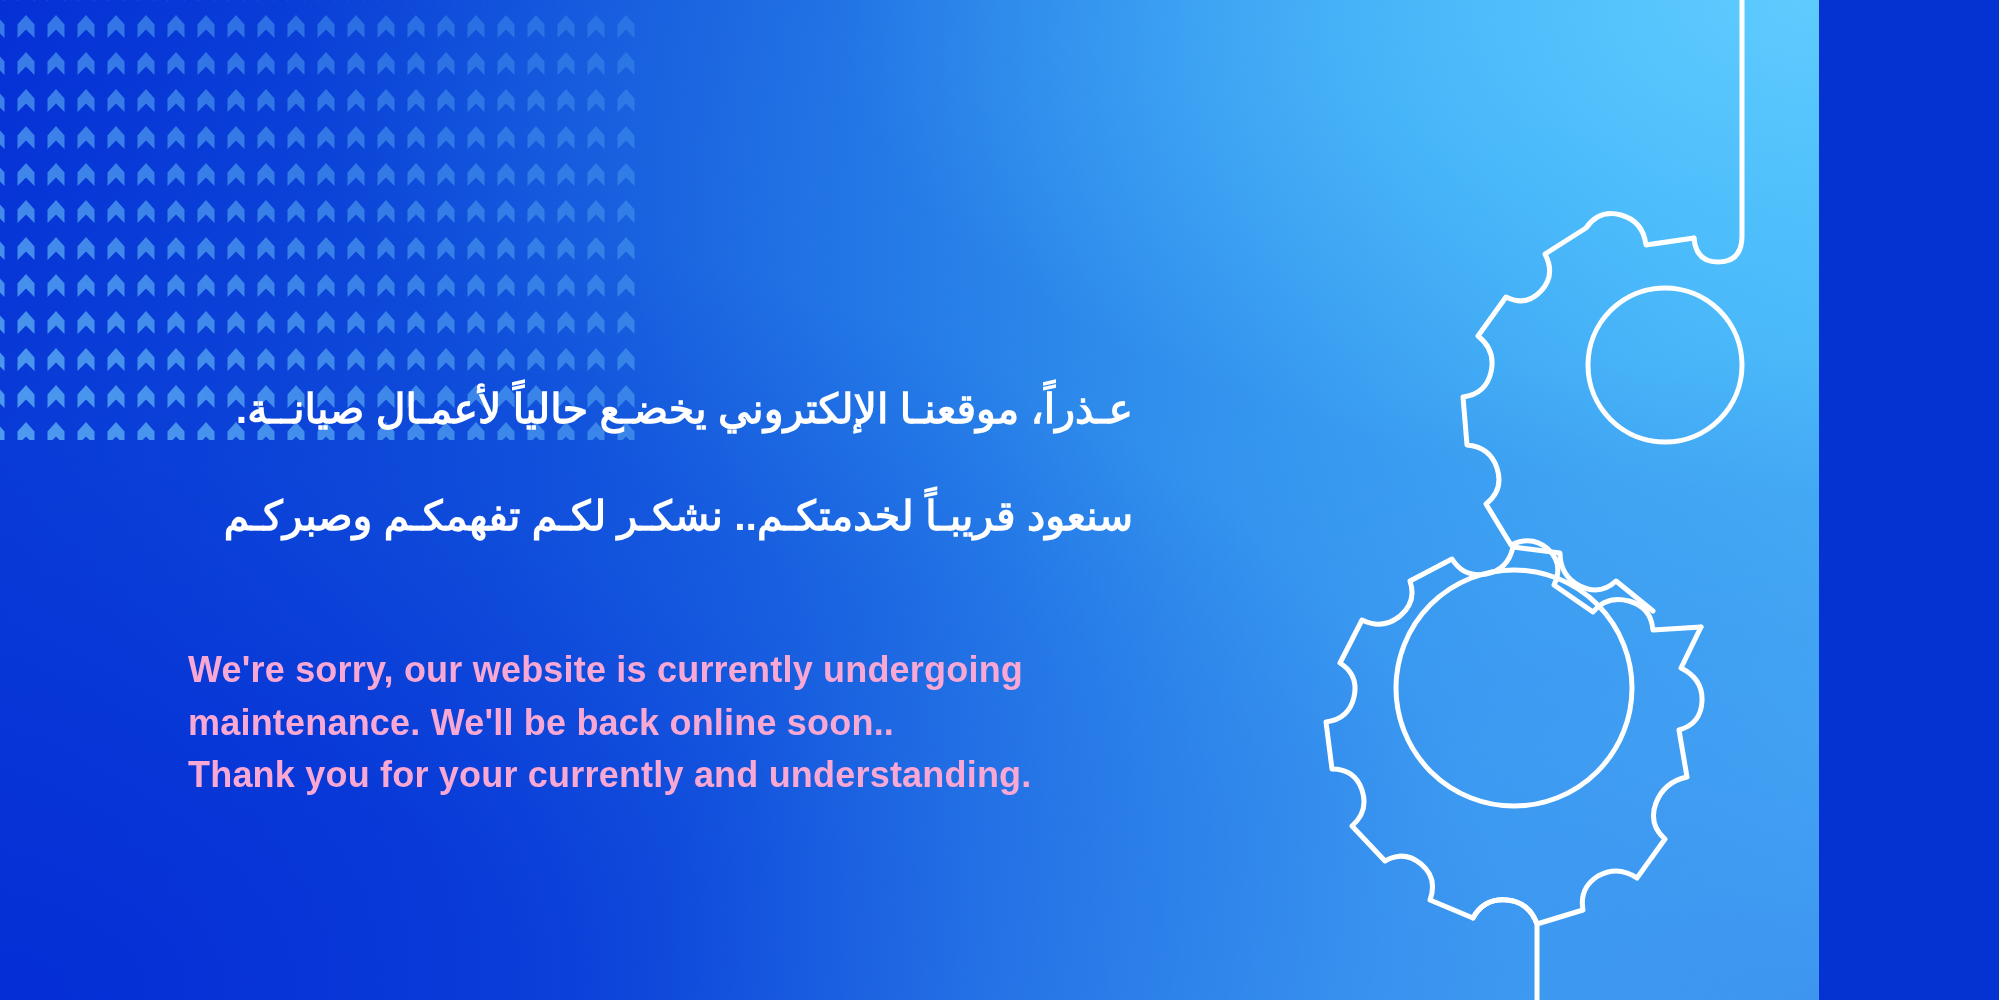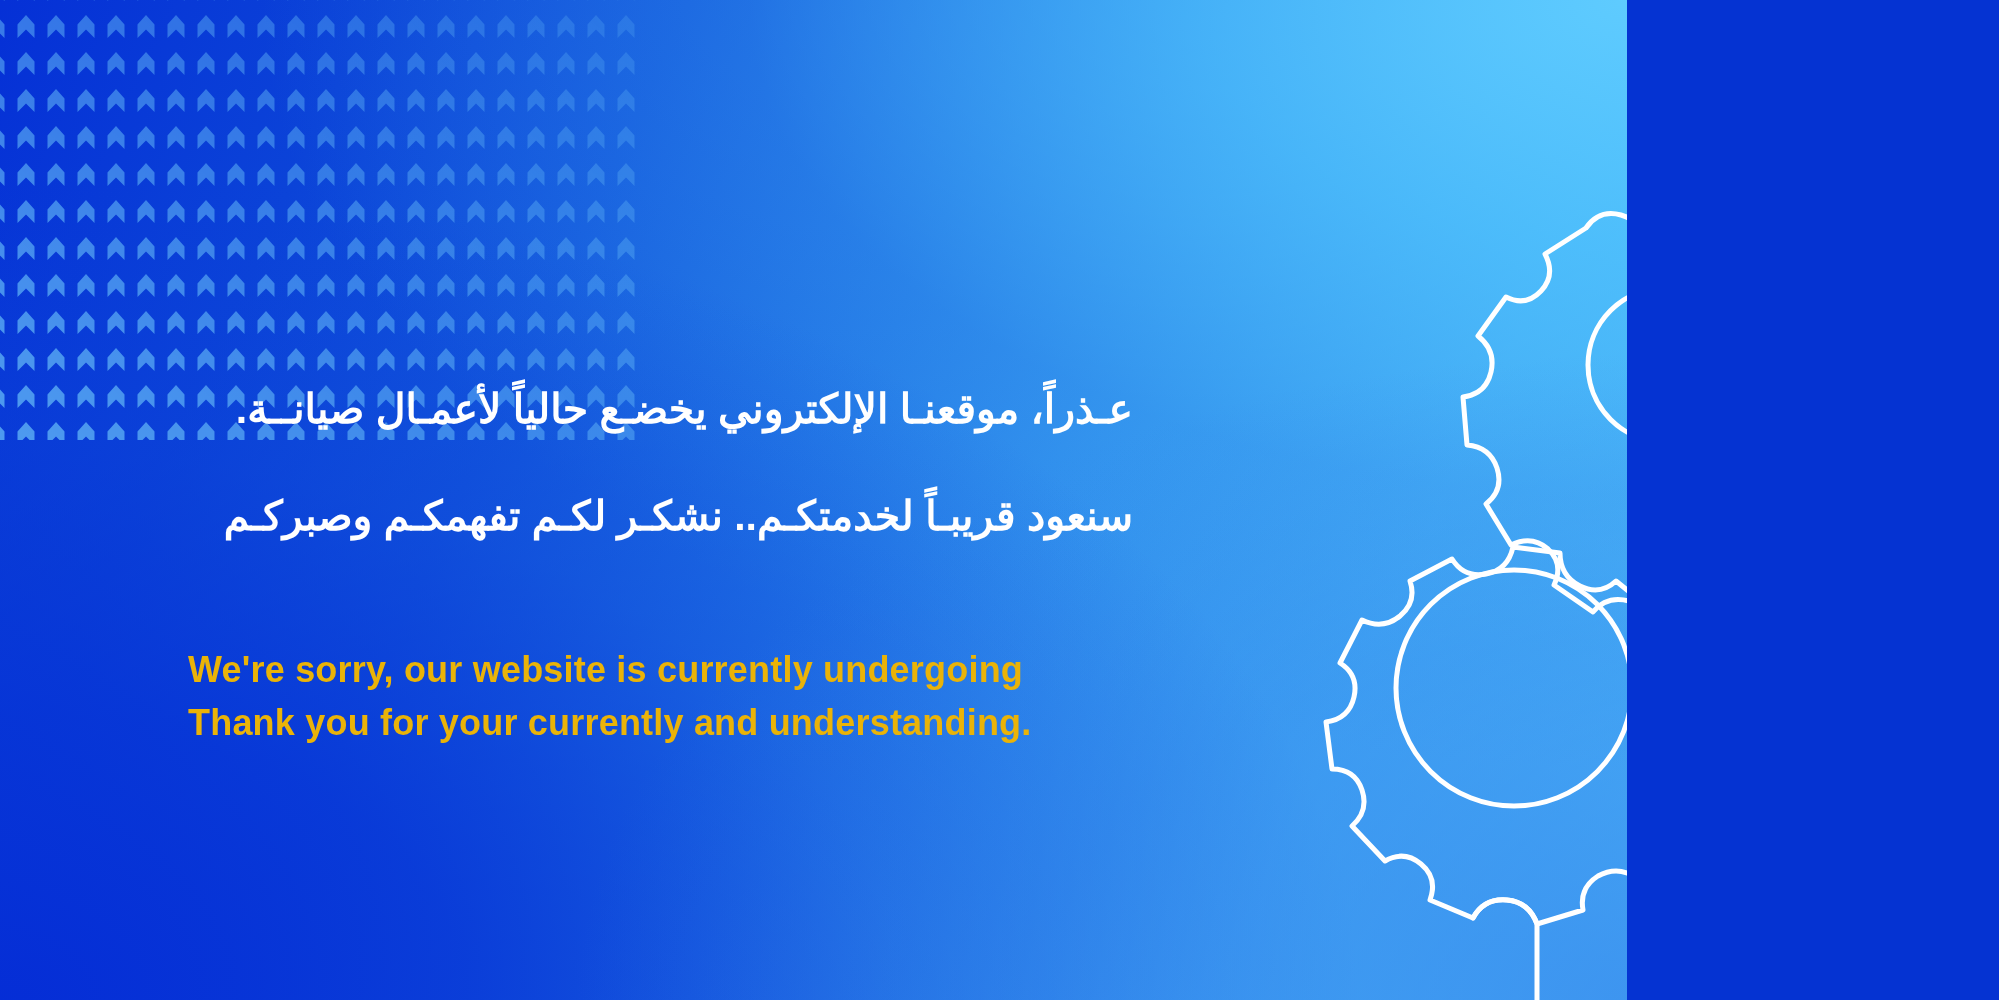--- a/index.html
+++ b/index.html
@@ -2,21 +2,21 @@
 <html><head>
 <meta charset="utf-8">
 <style>
   html, body {
     margin: 0;
     padding: 0;
     background: #0533D2;
   }
   #stage {
     position: relative;
-    width: 1627px;
+    width: 1819px;
     height: 1000px;
     overflow: hidden;
     font-family: "Liberation Sans", sans-serif;
   }
 
   
   .bg-base {
     position: absolute;
     inset: 0;
     background: linear-gradient(115deg,
@@ -90,21 +90,21 @@
     font-weight: 700;
     line-height: 1.30;
     letter-spacing: 0px;
     width: 945px;
     margin: 0;
     white-space: pre-line;
   }
   .arabic .ar-line { display: block; }
   .english {
     margin-top: 48px;
-    color: #eab308;
+    color: #f9a8d4;
     font-size: 36px;
     font-weight: 700;
     line-height: 1.45;
     letter-spacing: 0.2px;
   }
   .english .en-line { display: block; }
 </style>
 </head>
 <body>
 
@@ -234,18 +234,19 @@
 
   <div class="copy">
 
     <div class="arabic" lang="ar" dir="rtl">
       <span class="ar-line">عـذراً، موقعنـا الإلكتروني يخضـع حالياً لأعمـال صيانــة.</span>
       <span class="ar-line">سنعود قريبـاً لخدمتكـم.. نشكـر لكـم تفهمكـم وصبركـم</span>
     </div>
 
     <div class="english" lang="en" dir="ltr">
       <span class="en-line">We're sorry, our website is currently undergoing</span>
+      <span class="en-line">maintenance. We'll be back online soon..</span>
       <span class="en-line">Thank you for your currently and understanding.</span>
     </div>
 
   </div>
 
 </div>
 
 </body></html>

